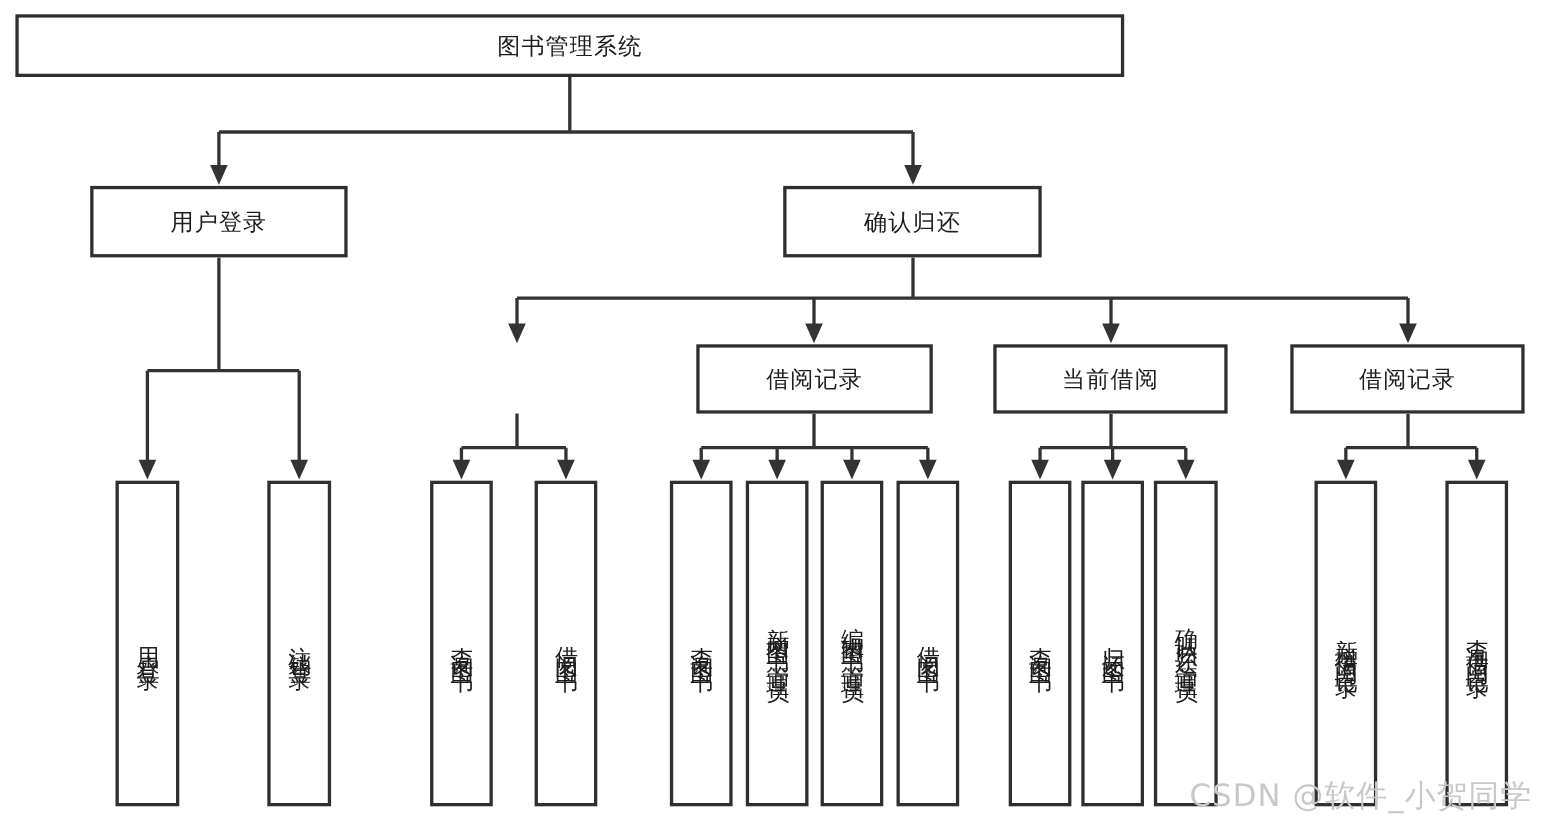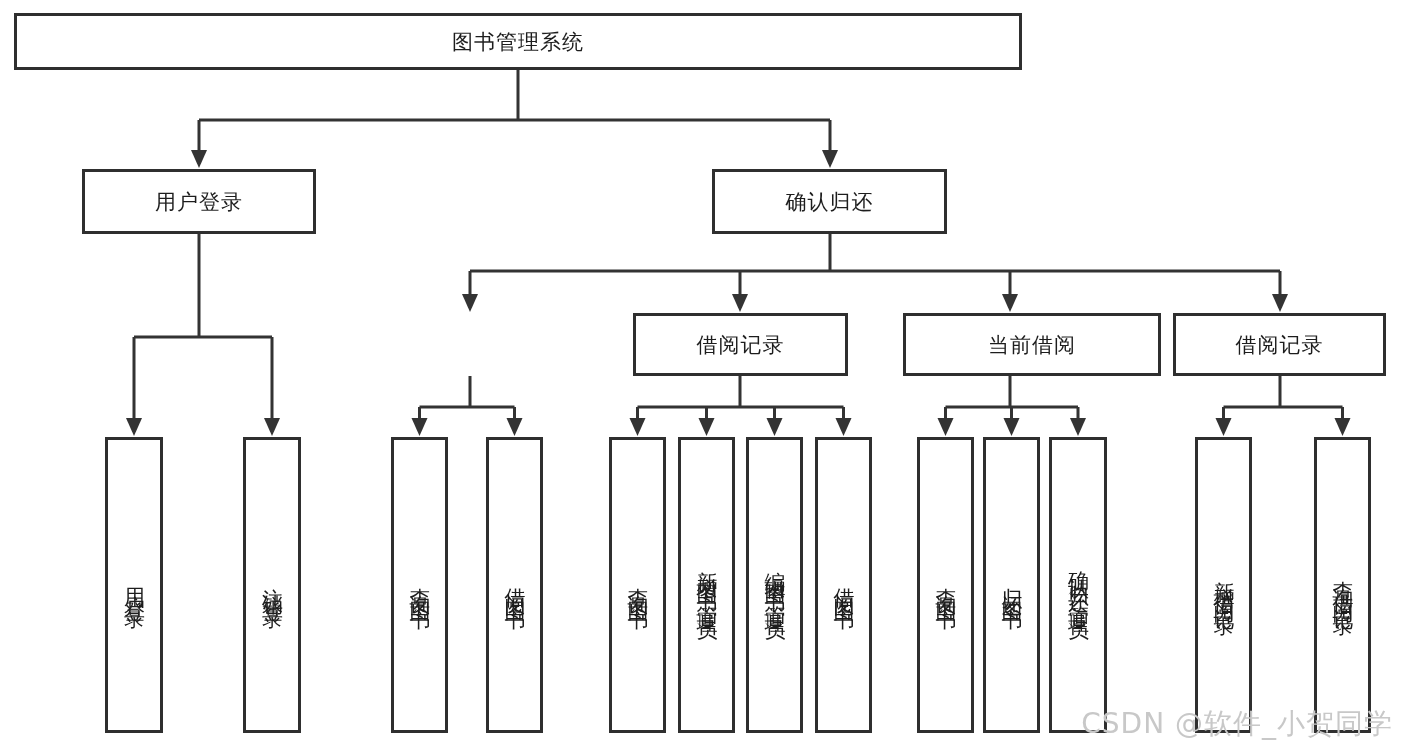--- a/index.html
+++ b/index.html
@@ -45,21 +45,21 @@
     letter-spacing: 7px;
     font-size: 21px;
     white-space: nowrap;
   }
   
   .n-root        { left: 14px;   top: 13px;  width: 1008px; height: 57px; }
   .n-user-login  { left: 82px;   top: 169px; width: 234px;  height: 65px; }
   .n-book-mgmt   { left: 712px;  top: 169px; width: 235px;  height: 65px; }
   .n-new-book    { left: 363px;  top: 313px; width: 215px;  height: 63px; }
   .n-book-borrow { left: 633px;  top: 313px; width: 215px;  height: 63px; }
-  .n-current     { left: 903px;  top: 313px; width: 258px;  height: 63px; }
+  .n-current     { left: 903px;  top: 313px; width: 213px;  height: 63px; }
   .n-records     { left: 1173px; top: 313px; width: 213px;  height: 63px; text-align: center; }
   
   .vbox { top: 437px; height: 296px; }
   .n-a1 { left: 105px;  width: 58px; }
   .n-a2 { left: 243px;  width: 58px; }
   .n-b1 { left: 391px;  width: 57px; }
   .n-b2 { left: 486px;  width: 57px; }
   .n-c1 { left: 609px;  width: 57px; }
   .n-c2 { left: 678px;  width: 57px; }
   .n-c3 { left: 746px;  width: 57px; }

